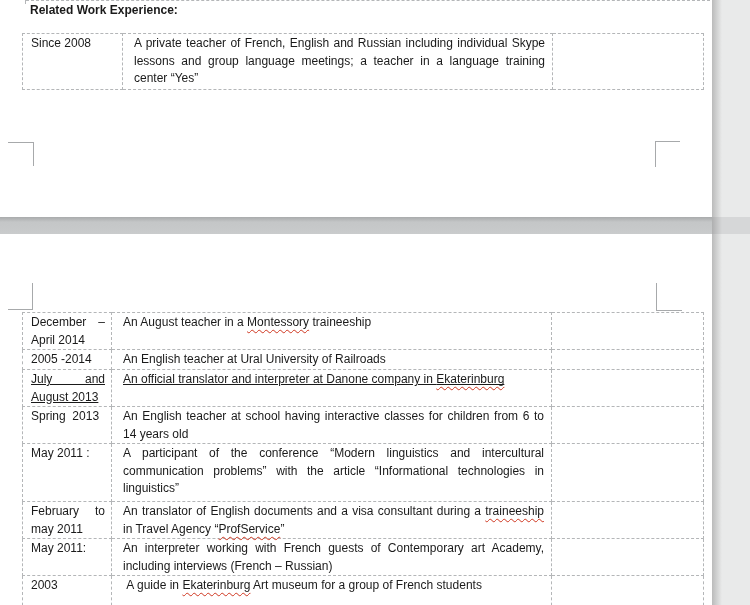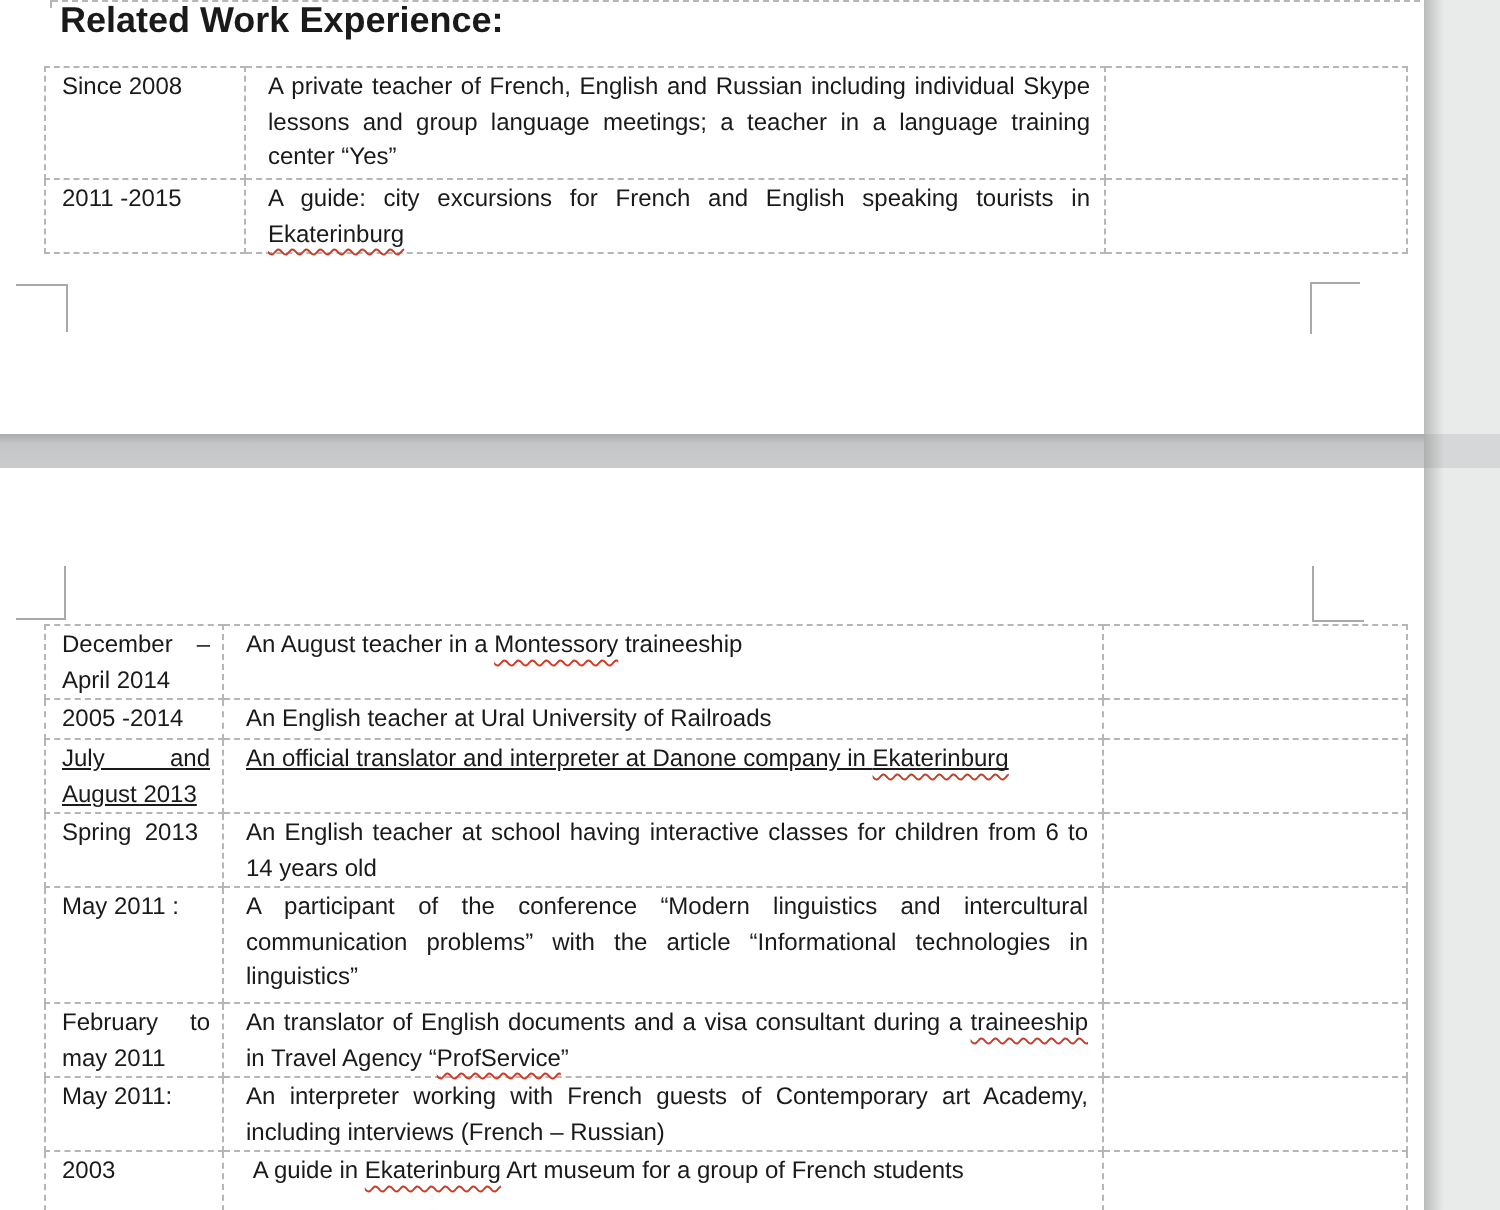--- a/index.html
+++ b/index.html
@@ -15,21 +15,21 @@
   #page1 { top:0; height:217px; }
   #page2 { top:234px; height:371px; }
   .band  { position:absolute; left:0; top:217px; width:712px; height:17px;
            background:linear-gradient(to bottom,#a9abac 0,#c4c6c7 5px,#c9cbcc 100%); }
   .band-right { position:absolute; left:712px; top:217px; width:38px; height:17px; background:#d6d7d8; }
   .edge-shadow { position:absolute; left:712px; top:0; width:10px; height:605px;
            background:linear-gradient(to right, rgba(110,110,110,0.38), rgba(110,110,110,0)); }
   .mark { position:absolute; background:#a7a9ab; }
   .top-dash { position:absolute; left:26px; top:0; width:684px; height:0; border-top:1px dashed #b4b6b8; }
   .top-tick { position:absolute; left:25px; top:0; height:4px; width:0; border-left:1px dashed #b4b6b8; }
-  .heading { position:absolute; left:30px; top:2px; font-size:18px; font-weight:bold; line-height:17px; }
+  .heading { position:absolute; left:30px; top:2px; font-size:12px; font-weight:bold; line-height:17px; }
   table { position:absolute; border-collapse:collapse; table-layout:fixed; }
   #t1 { left:22px; top:33px; width:681px; }
   #t2 { left:22px; top:312px; width:681px; }
   td { border:1px dashed #b4b6b8; vertical-align:top;
        font-size:12px; line-height:17.5px; }
   td.date { padding:1px 6px 0 8px; }
   td.desc { padding:1px 7px 0 11px; text-align:justify; }
   td.blank { padding:0; }
   .spread { text-align:justify; text-align-last:justify; }
   .squiggle {
@@ -60,27 +60,20 @@
     <col style="width:100px">
       <col style="width:430px">
       <col style="width:151px">
   </colgroup>
   <tbody>
       <tr style="height: 56px;">
         <td class="date">
           <div>Since 2008</div>
         </td>
         <td class="desc"><span>A private teacher of French, English and Russian including individual Skype lessons and group language meetings; a teacher in a language training center “Yes”</span></td>
-        <td class="blank"></td>
-      </tr>
-      <tr style="height: 37px;">
-        <td class="date">
-          <div>2011 -2015</div>
-        </td>
-        <td class="desc"><span>A guide: city excursions for French and English speaking tourists in </span><span class="squiggle">Ekaterinburg</span></td>
         <td class="blank"></td>
       </tr>
     </tbody>
 </table>
 
 <table id="t2">
   <colgroup>
     <col style="width:89px">
       <col style="width:440px">
       <col style="width:152px">

